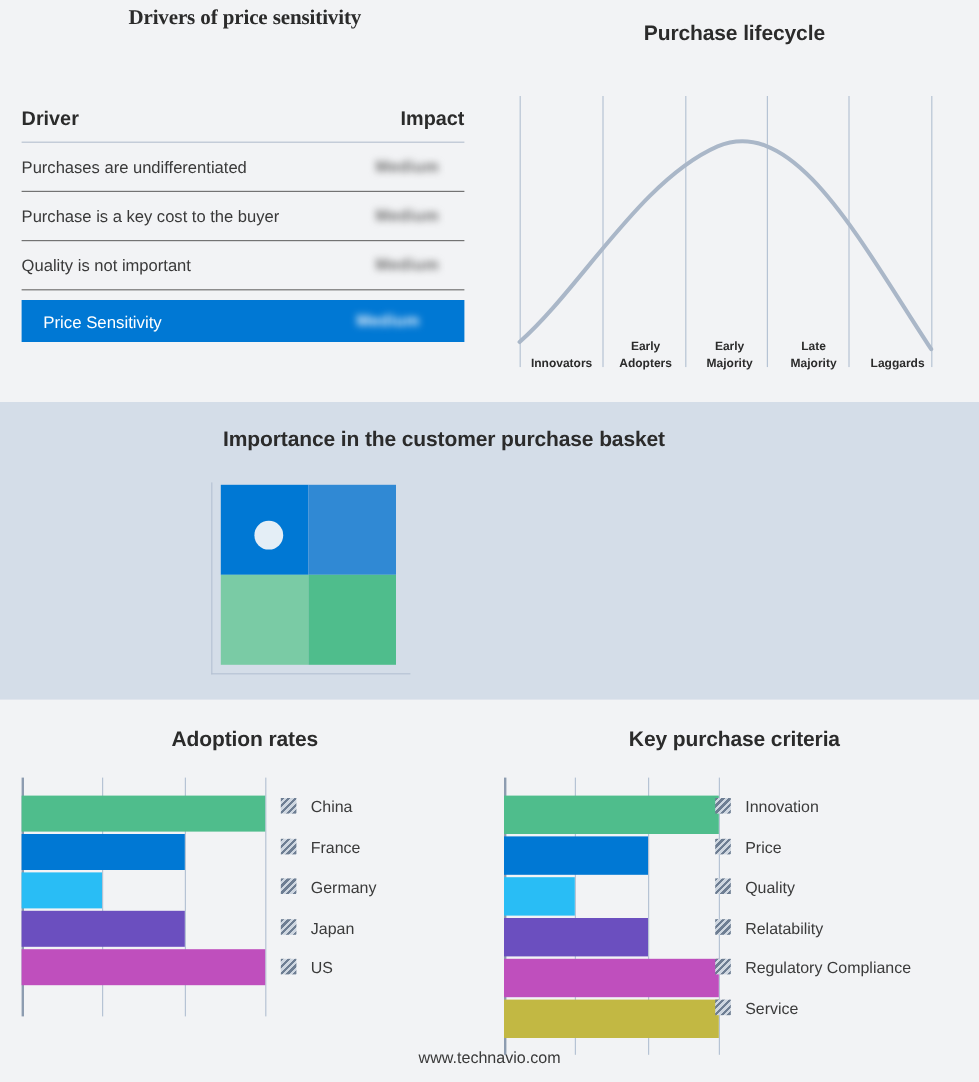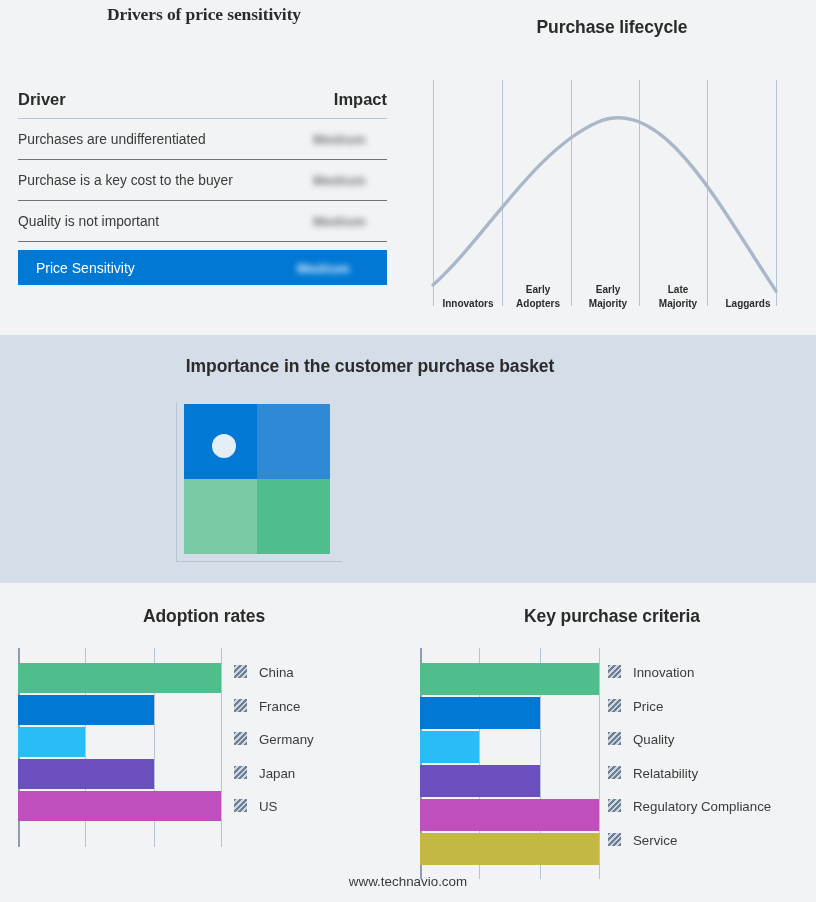--- a/index.html
+++ b/index.html
@@ -89,21 +89,21 @@
   .plot { position: absolute; }
   #adoption .plot { left: 18px; top: 65px; width: 203px; height: 199px; }
   #criteria .plot { left: 12px; top: 65px; width: 179px; height: 231px; }
   .gridline { position: absolute; top: 0; bottom: 0; width: 1px; background: #b6c3d4; }
   .axisline { position: absolute; top: 0; bottom: 0; left: 0; width: 2px; background: #8d9cb0; }
   .bars { position: absolute; left: 0; right: 0; top: 15px; bottom: 17px; }
   .bar-row { position: relative; width: 100%; }
   .bar { height: 100%; }
   .bar-legend { position: absolute; }
   #adoption .bar-legend { left: 234px; top: 82px; }
-  #criteria .bar-legend { left: 200px; top: 82px; }
+  #criteria .bar-legend { left: 188px; top: 82px; }
   .bl-item { display: flex; height: 33.6px; }
   .hatch { width: 13px; height: 13px; margin-right: 12px; flex: 0 0 auto; }
   .bl-text { font-size: 13.3px; color: #3b3b3b; white-space: nowrap; }
 
   
   #footer {
     position: absolute; left: 0; top: 874px; width: 816px; text-align: center;
     font-size: 13.4px; color: #3a3a3a;
   }
 </style>

